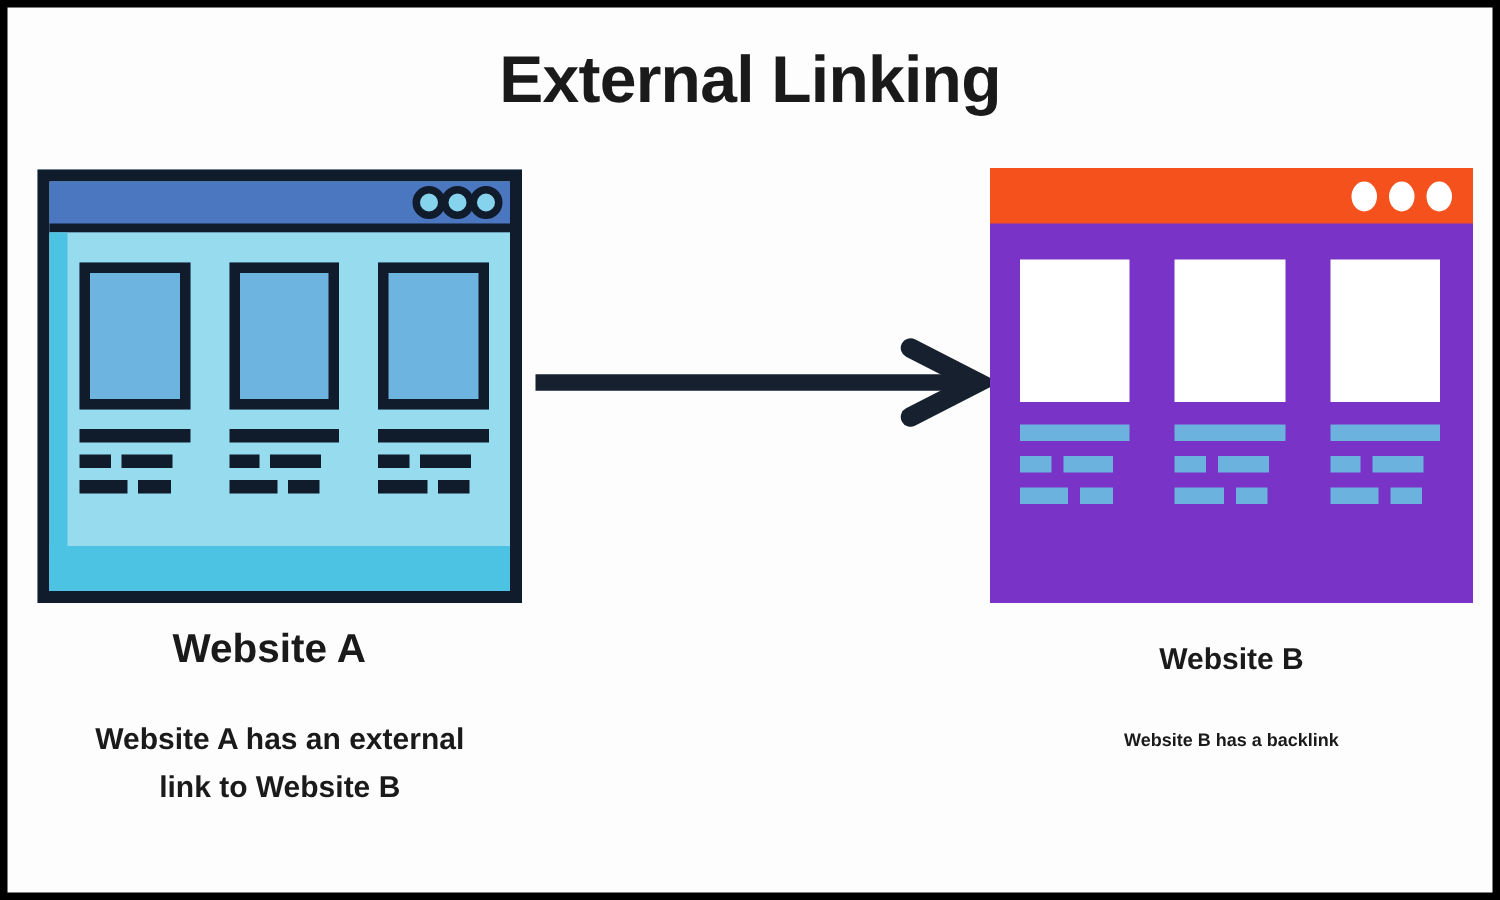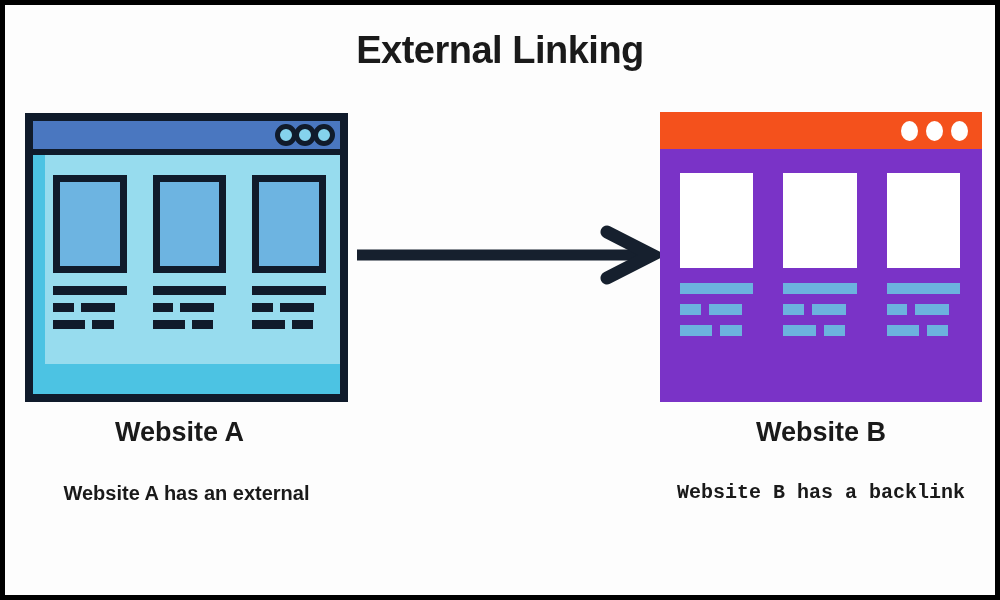--- a/index.html
+++ b/index.html
@@ -8,21 +8,21 @@
 
   .stage {
     position:relative; width:1000px; height:600px;
     background:var(--canvas-bg,#fff);
     border:5px solid var(--frame-border,#000);
     overflow:hidden;
   }
 
   .diagram-title {
     position:absolute; top:24px; left:0; width:100%;
-    text-align:center; font-size:38px; font-weight:700;
+    text-align:center; font-size:44px; font-weight:700;
     letter-spacing:-0.5px; color:var(--text,#1a1a1a);
   }
 
   
   .win-a {
     position:absolute; left:20px; top:108px; width:323px; height:289px;
     border:8px solid var(--dark-navy,#101b2b);
     display:flex; flex-direction:column; background:var(--a-body,#97dcee);
   }
   .win-a .topbar {
@@ -95,23 +95,23 @@
   
   .arrow-wrap { position:absolute; left:345px; top:220px; width:310px; height:60px; }
   .arrow-wrap svg { display:block; width:100%; height:100%; }
 
   
   .caption {
     position:absolute; text-align:center; font-weight:700;
     color:var(--text,#1a1a1a);
   }
   .cap-a-label { left:13px;  width:323px; top:412px; font-size:27px; }
-  .cap-b-label { left:655px; width:322px; top:412px; font-size:27px; }
+  .cap-b-label { left:655px; width:322px; top:424px; font-size:20px; }
   .cap-a-desc  { left:3px;   width:357px; top:472px; font-size:20px; line-height:32px; }
-  .cap-b-desc  { left:638px; width:356px; top:472px; font-size:20px; line-height:32px;font-family:Liberation Mono, monospace; }
+  .cap-b-desc  { left:638px; width:356px; top:472px; font-size:12px; line-height:32px; }
 </style>
 </head>
 <body>
 
 <div class="stage">
 
   <div class="diagram-title">External Linking</div>
 
   <div class="win-a">
     <div class="topbar">
@@ -228,19 +228,20 @@
         </div>
       </div>
     </div>
   </div>
 
   <div class="caption cap-a-label">Website A</div>
   <div class="caption cap-b-label">Website B</div>
 
   <div class="caption cap-a-desc">
     <div>Website A has an external</div>
+    <div>link to Website B</div>
   </div>
 
   <div class="caption cap-b-desc">
     <div>Website B has a backlink</div>
   </div>
 
 </div>
 
 </body></html>

